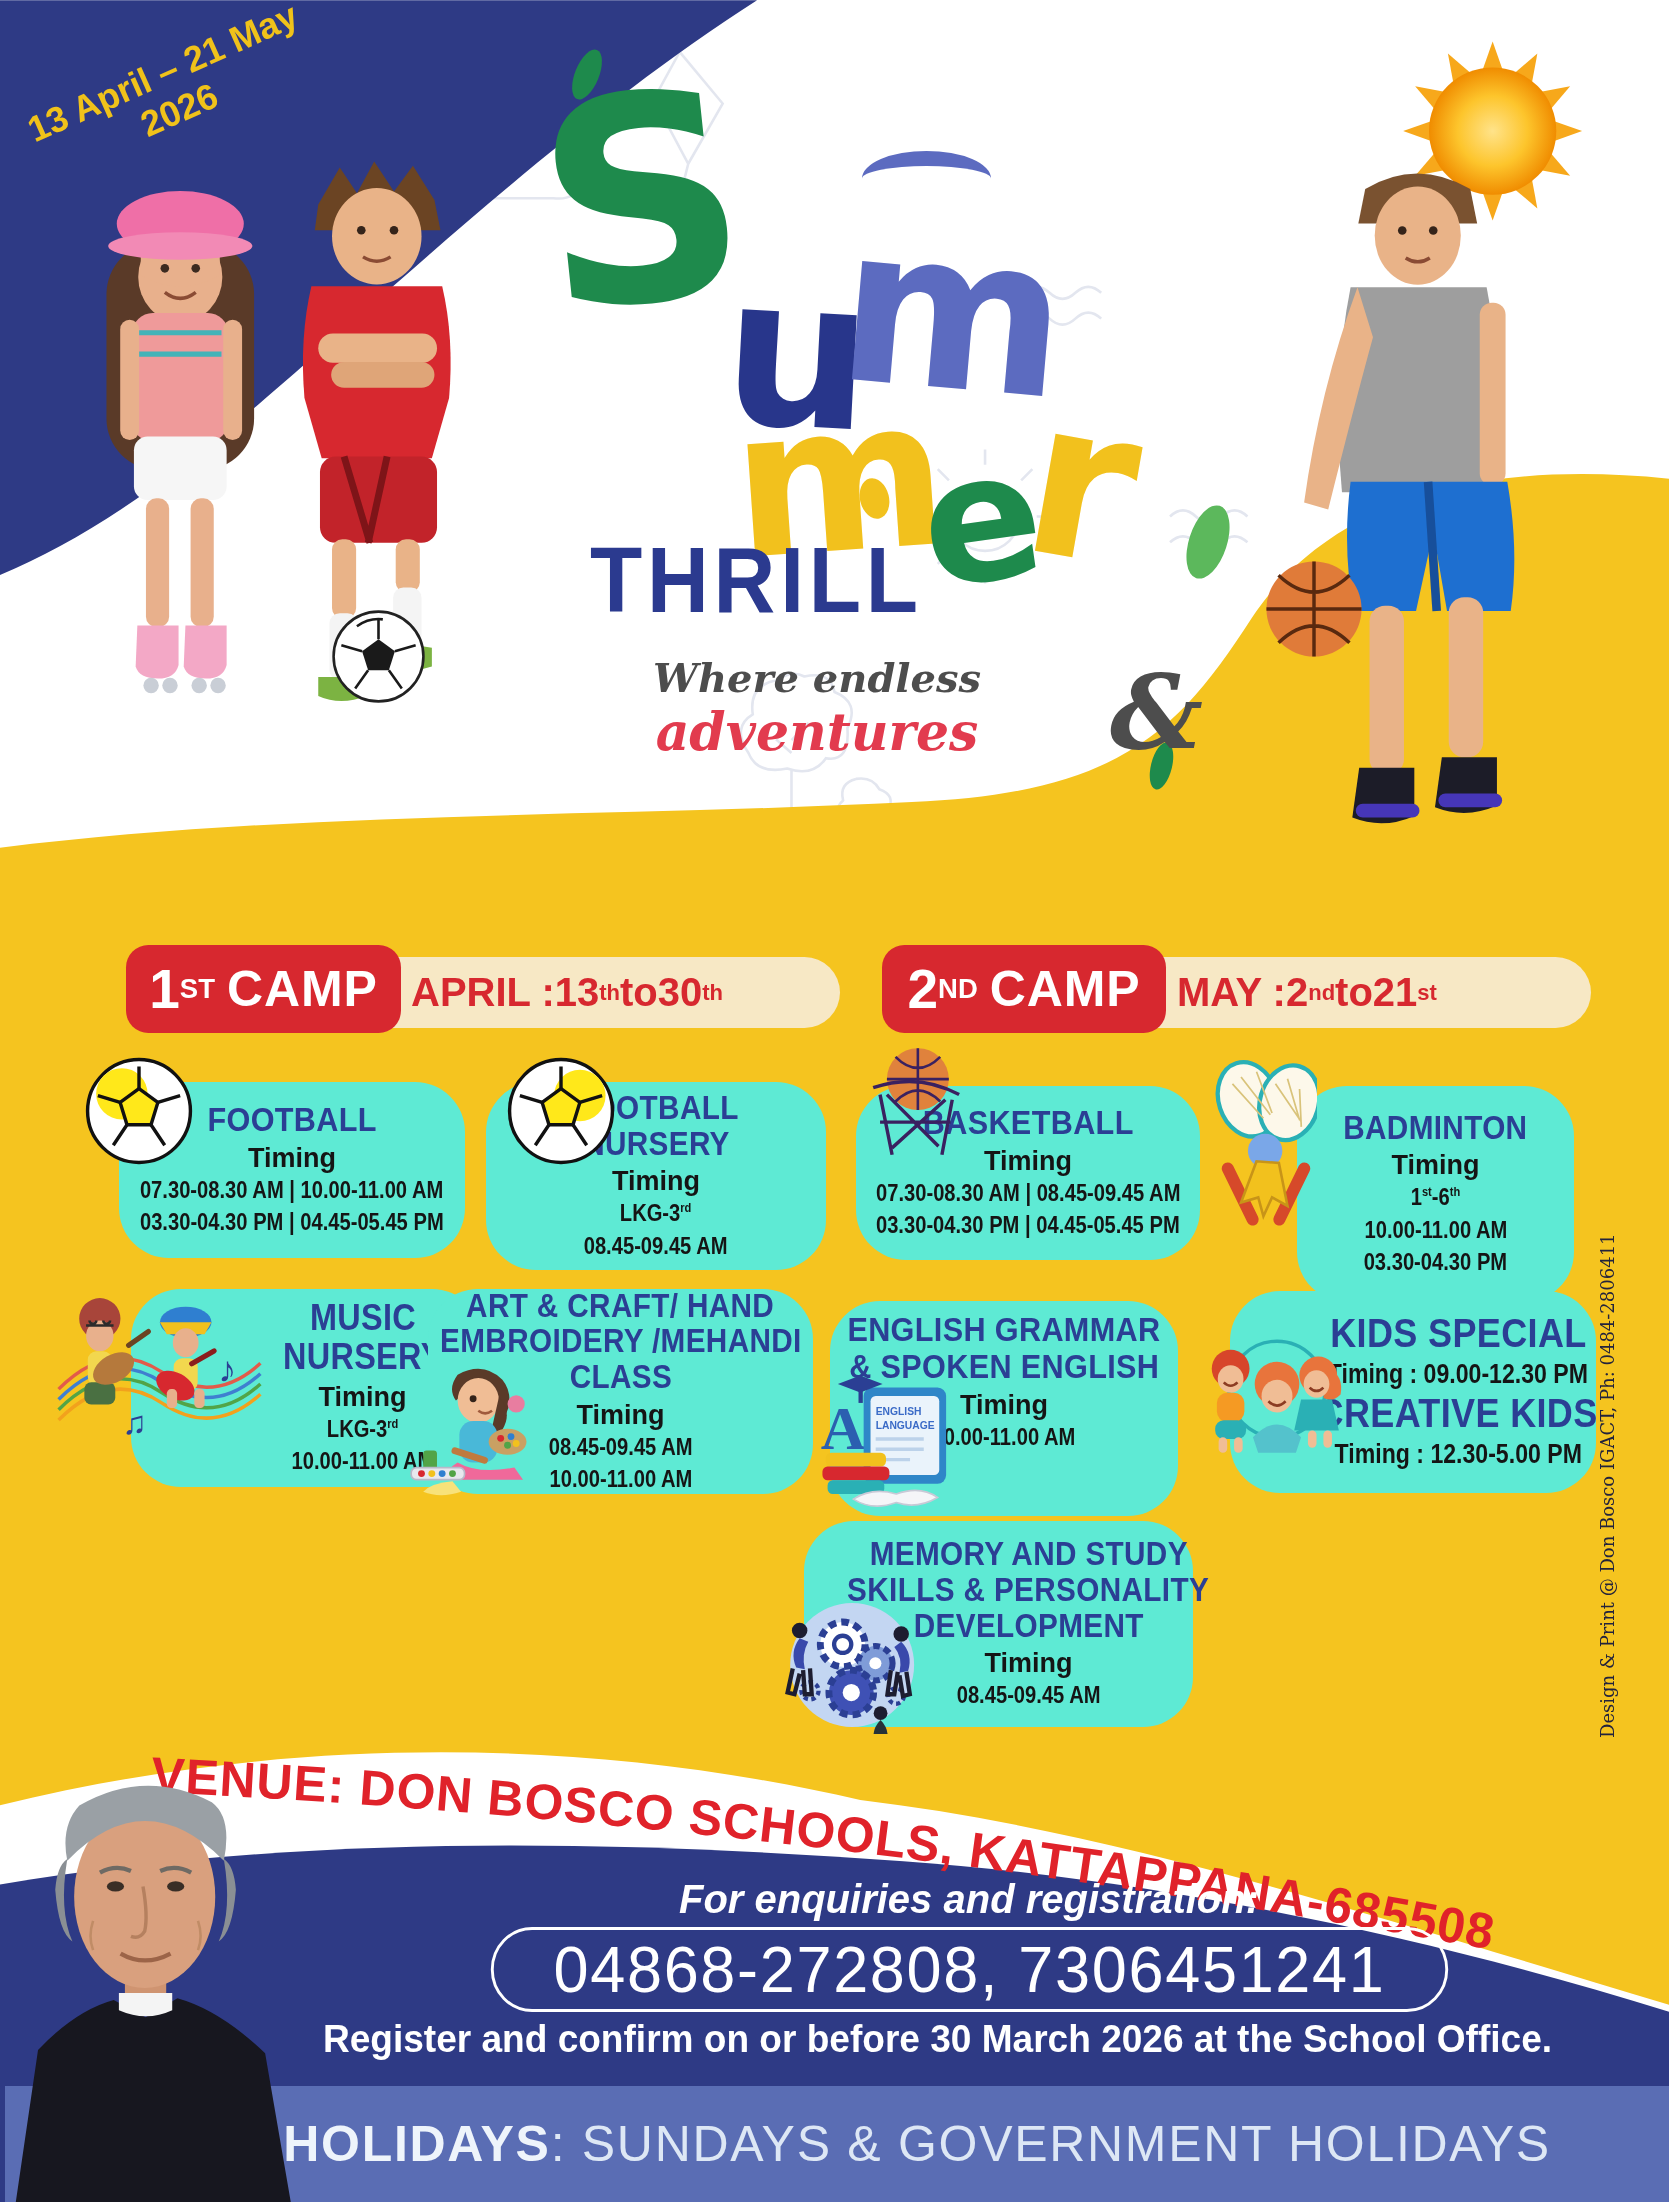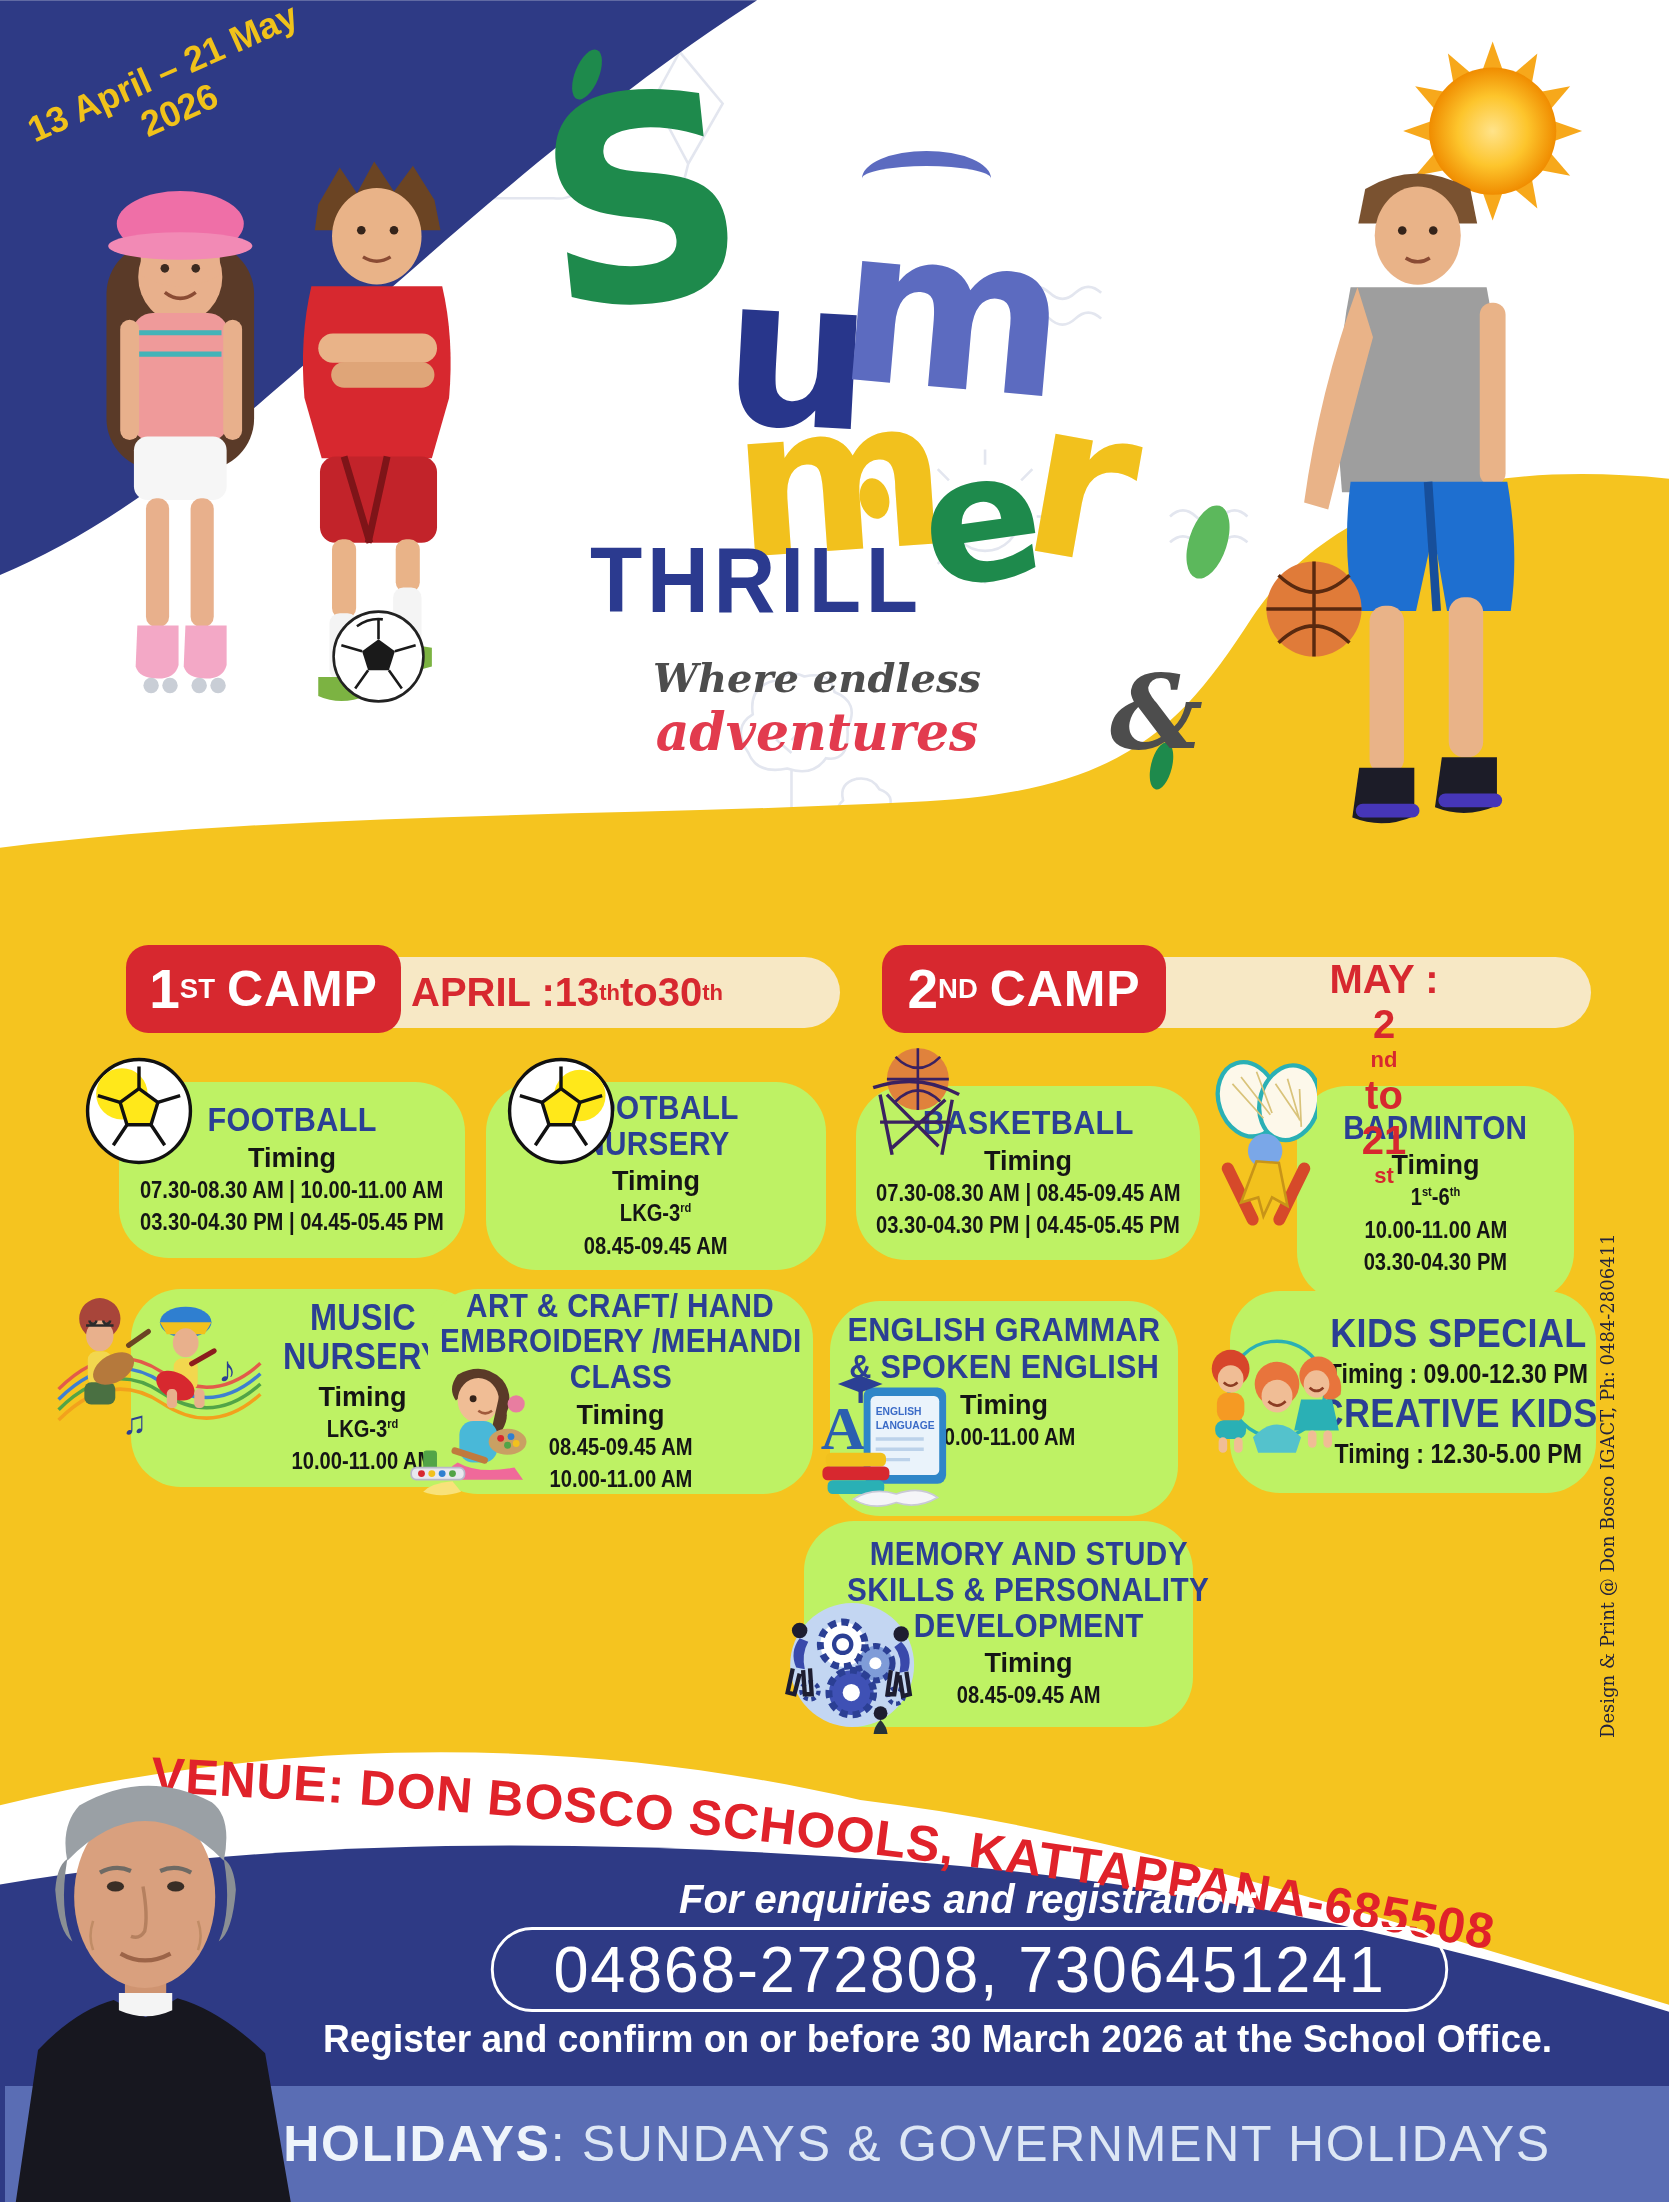--- a/index.html
+++ b/index.html
@@ -37,21 +37,21 @@
   
   .date-pill{height:71px;background:#f7e8c5;border-radius:41px;z-index:3;display:flex;
              align-items:center;color:#d7282f;font-weight:bold;font-size:40px;}
   .camp-pill{height:88px;background:#d7282f;border-radius:22.4px;z-index:4;display:flex;
              align-items:center;justify-content:center;color:#ffffff;font-weight:bold;}
   .camp-num{font-size:55px;}
   .camp-sup{font-size:27.5px;vertical-align:super;}
   .camp-word{font-size:50px;margin-left:12px;letter-spacing:0.9px;}
   sup{font-size:55%;vertical-align:super;}
   
-  .card{background:#bef264;border-radius:50px;z-index:2;display:flex;flex-direction:column;
+  .card{background:#5eead4;border-radius:50px;z-index:2;display:flex;flex-direction:column;
         align-items:center;justify-content:center;text-align:center;}
   .card-title{color:#2b3f94;font-weight:bold;line-height:1.08;letter-spacing:0.4px;
               transform:scaleX(.9);transform-origin:center;white-space:nowrap;}
   .t40{font-size:34px;} .t38{font-size:33px;} .t42{font-size:36px;} .t46{font-size:40px;}
   .timing-label{color:#151515;font-weight:bold;font-size:27px;margin-top:5.2px;}
   .timing-line{color:#151515;font-weight:bold;font-size:24px;line-height:1.35;
                transform:scaleX(.84);transform-origin:center;white-space:nowrap;}
   .icon{z-index:3;}
   
   .foot-enq{left:453px;top:1877px;width:1032px;z-index:3;text-align:center;color:#ffffff;
@@ -259,21 +259,21 @@
       <span> to </span>
       <span>30</span>
       <sup>th</sup>
   </div>
   <div class="abs camp-pill" style="left:126px;top:945px;width:275px;">
     <span class="camp-num">1</span>
       <sup class="camp-sup">ST</sup>
       <span class="camp-word">CAMP</span>
   </div>
 
-  <div class="abs date-pill" style="left:953px;top:957px;width:638px;padding-left:224px;box-sizing:border-box;flex-direction:column;">
+  <div class="abs date-pill" style="left:953px;top:957px;width:638px;padding-left:224px;box-sizing:border-box;">
     <span>MAY : </span>
       <span>2</span>
       <sup>nd</sup>
       <span> to </span>
       <span>21</span>
       <sup>st</sup>
   </div>
   <div class="abs camp-pill" style="left:882px;top:945px;width:284px;">
     <span class="camp-num">2</span>
       <sup class="camp-sup">ND</sup>

